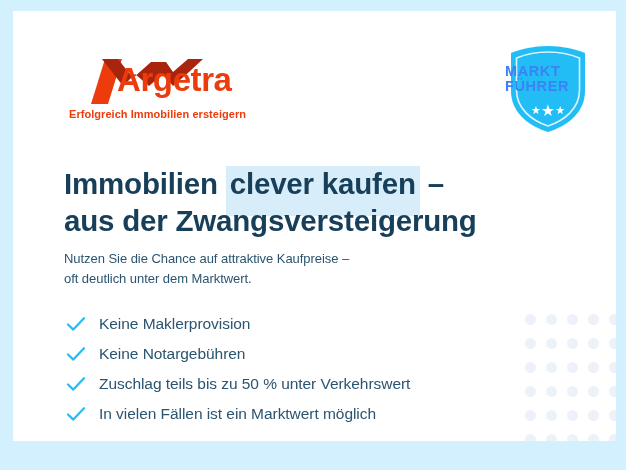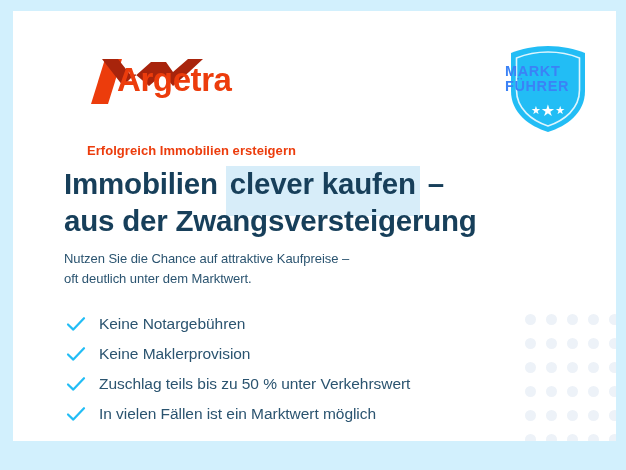--- a/index.html
+++ b/index.html
@@ -68,28 +68,27 @@
     left: 48px;
     top: 7px;
     font-size: 33px;
     font-weight: bold;
     color: #ec3c0c;
     letter-spacing: -0.4px;
     line-height: 1;
   }
   .logo-tagline {
     position: absolute;
-    left: 18px;
+    left: 0;
     top: 52px;
-    font-size: 13px;
+    font-size: 11px;
     font-weight: bold;
     color: #ec3c0c;
     letter-spacing: 0.05px;
     white-space: nowrap;
-    margin-top: 35px;
   }
 
   
   .badge {
     position: absolute;
     left: 492px;
     top: 32px;
     width: 86px;
     height: 92px;
   }
@@ -249,27 +248,27 @@
     <p class="subhead">
       <span>Nutzen Sie die Chance auf attraktive Kaufpreise –</span><br>
       <span>oft deutlich unter dem Marktwert.</span>
     </p>
 
     <ul class="bullets" id="bullets" style="list-style:none;margin:0;padding:0;">
         <li class="bullet">
           <svg class="check" viewBox="0 0 22 22">
             <path d="M3 11.5 L8.3 16.6 L19 5.2" fill="none" stroke="#22bdf5" stroke-width="2.2" stroke-linecap="round" stroke-linejoin="round"></path>
           </svg>
+          <span class="bullet-label">Keine Maklerprovision</span>
+        </li>
+        <li class="bullet">
+          <svg class="check" viewBox="0 0 22 22">
+            <path d="M3 11.5 L8.3 16.6 L19 5.2" fill="none" stroke="#22bdf5" stroke-width="2.2" stroke-linecap="round" stroke-linejoin="round"></path>
+          </svg>
           <span class="bullet-label">Keine Notargebühren</span>
-        </li>
-        <li class="bullet">
-          <svg class="check" viewBox="0 0 22 22">
-            <path d="M3 11.5 L8.3 16.6 L19 5.2" fill="none" stroke="#22bdf5" stroke-width="2.2" stroke-linecap="round" stroke-linejoin="round"></path>
-          </svg>
-          <span class="bullet-label">Keine Maklerprovision</span>
         </li>
         <li class="bullet">
           <svg class="check" viewBox="0 0 22 22">
             <path d="M3 11.5 L8.3 16.6 L19 5.2" fill="none" stroke="#22bdf5" stroke-width="2.2" stroke-linecap="round" stroke-linejoin="round"></path>
           </svg>
           <span class="bullet-label">Zuschlag teils bis zu 50 % unter Verkehrswert</span>
         </li>
         <li class="bullet">
           <svg class="check" viewBox="0 0 22 22">
             <path d="M3 11.5 L8.3 16.6 L19 5.2" fill="none" stroke="#22bdf5" stroke-width="2.2" stroke-linecap="round" stroke-linejoin="round"></path>

